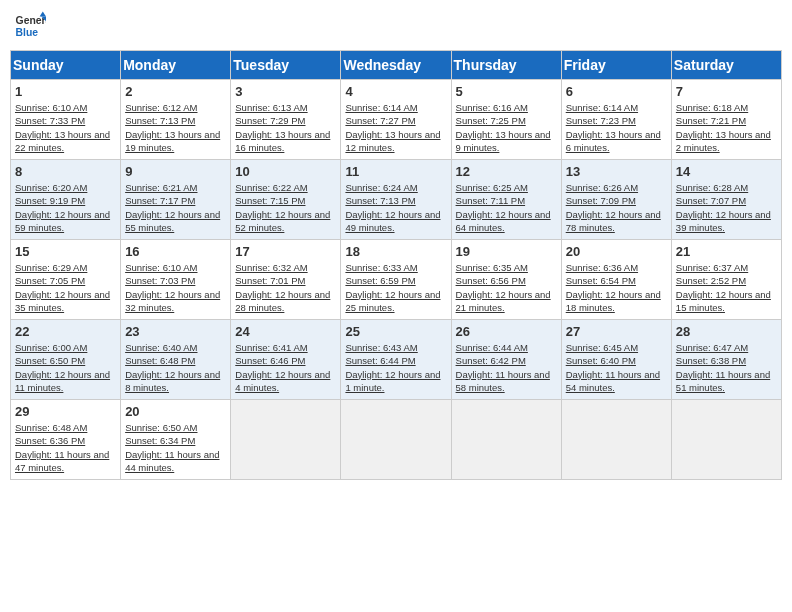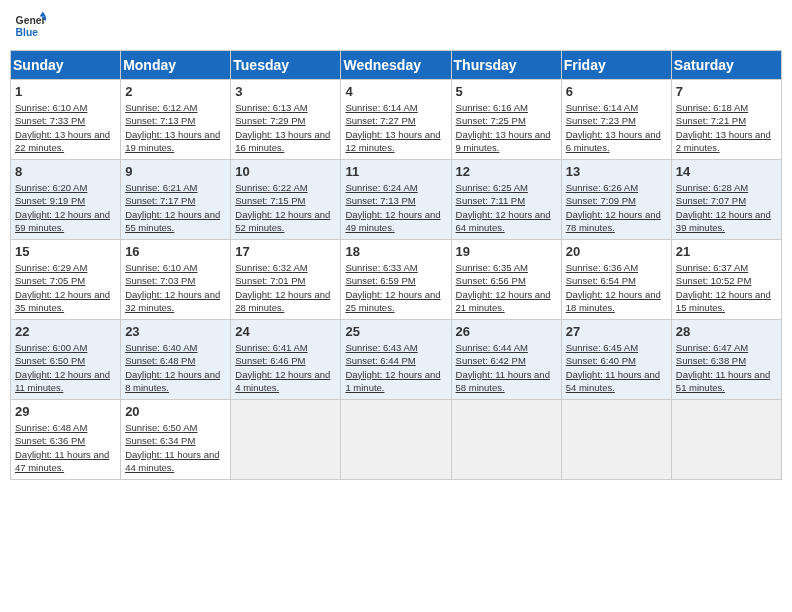--- a/index.html
+++ b/index.html
@@ -273,21 +273,21 @@
         <div class="day-info">
           <span>Sunrise: 6:36 AM</span><br>
           <span>Sunset: 6:54 PM</span><br>
           <span>Daylight: 12 hours and 18 minutes.</span>
         </div>
       </td>
         <td>
         <span class="day-number">21</span>
         <div class="day-info">
           <span>Sunrise: 6:37 AM</span><br>
-          <span>Sunset: 10:52 PM</span><br>
+          <span>Sunset: 2:52 PM</span><br>
           <span>Daylight: 12 hours and 15 minutes.</span>
         </div>
       </td>
       </tr>
       <tr class="row-shaded">
         <td>
         <span class="day-number">22</span>
         <div class="day-info">
           <span>Sunrise: 6:00 AM</span><br>
           <span>Sunset: 6:50 PM</span><br>

